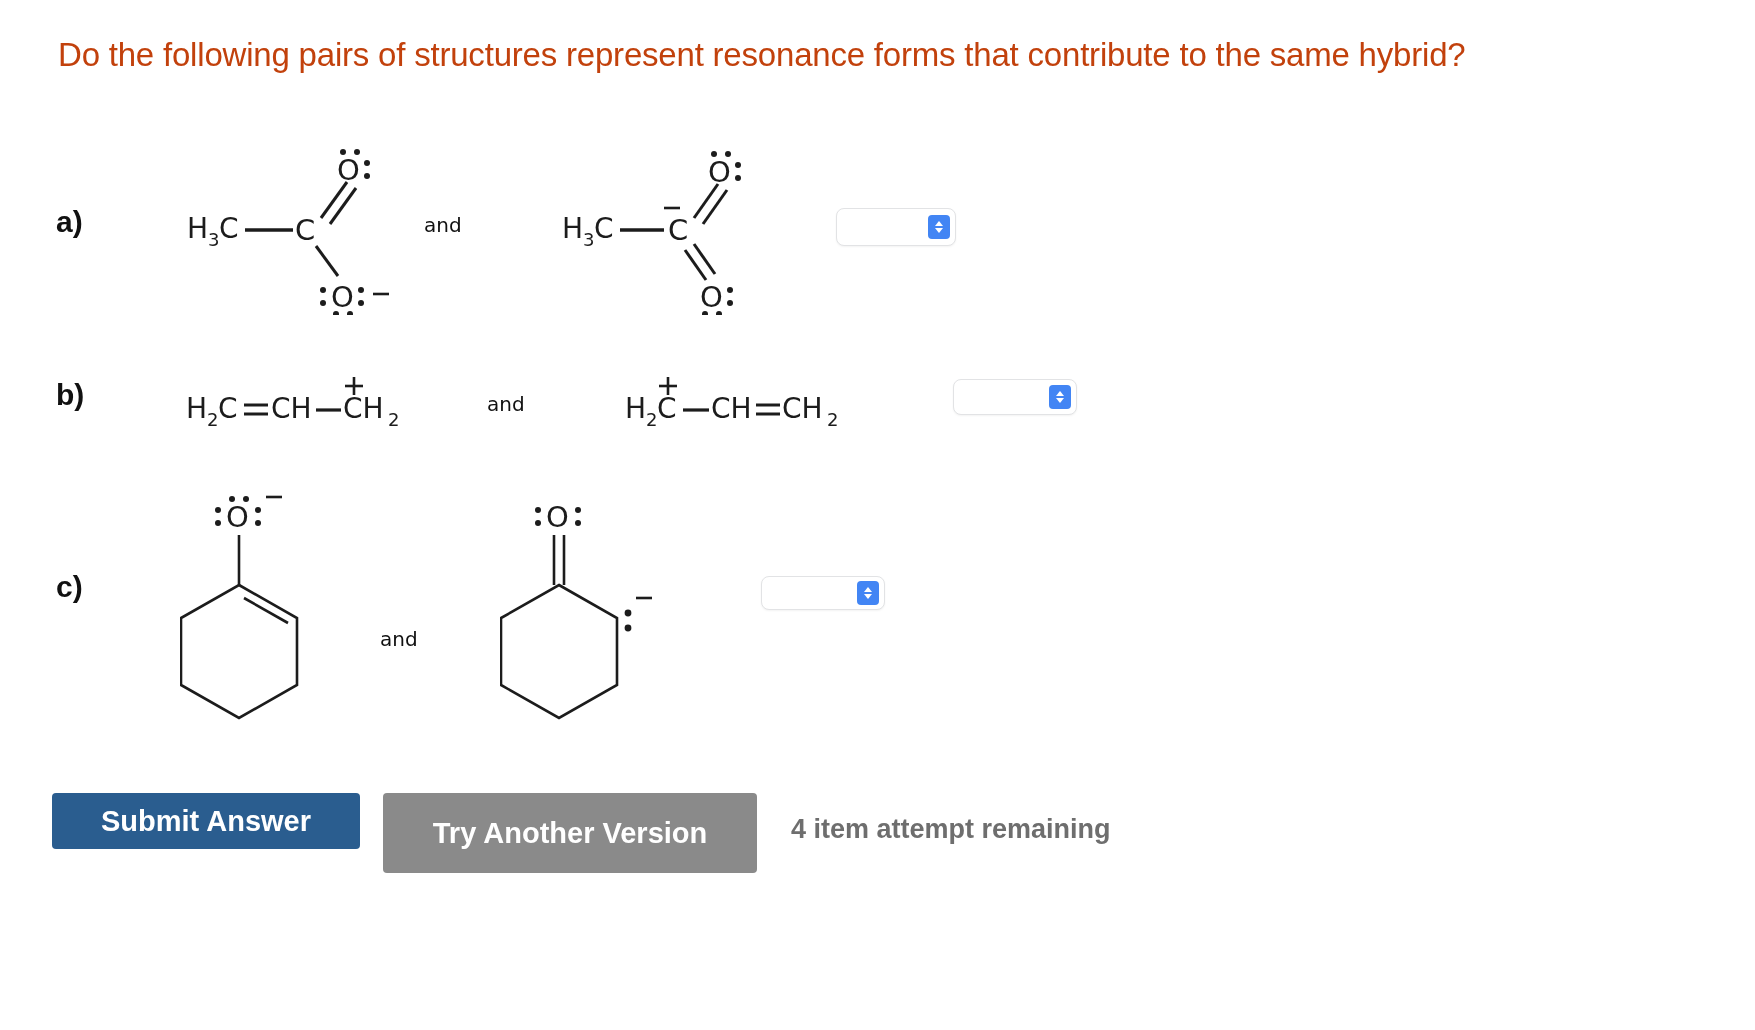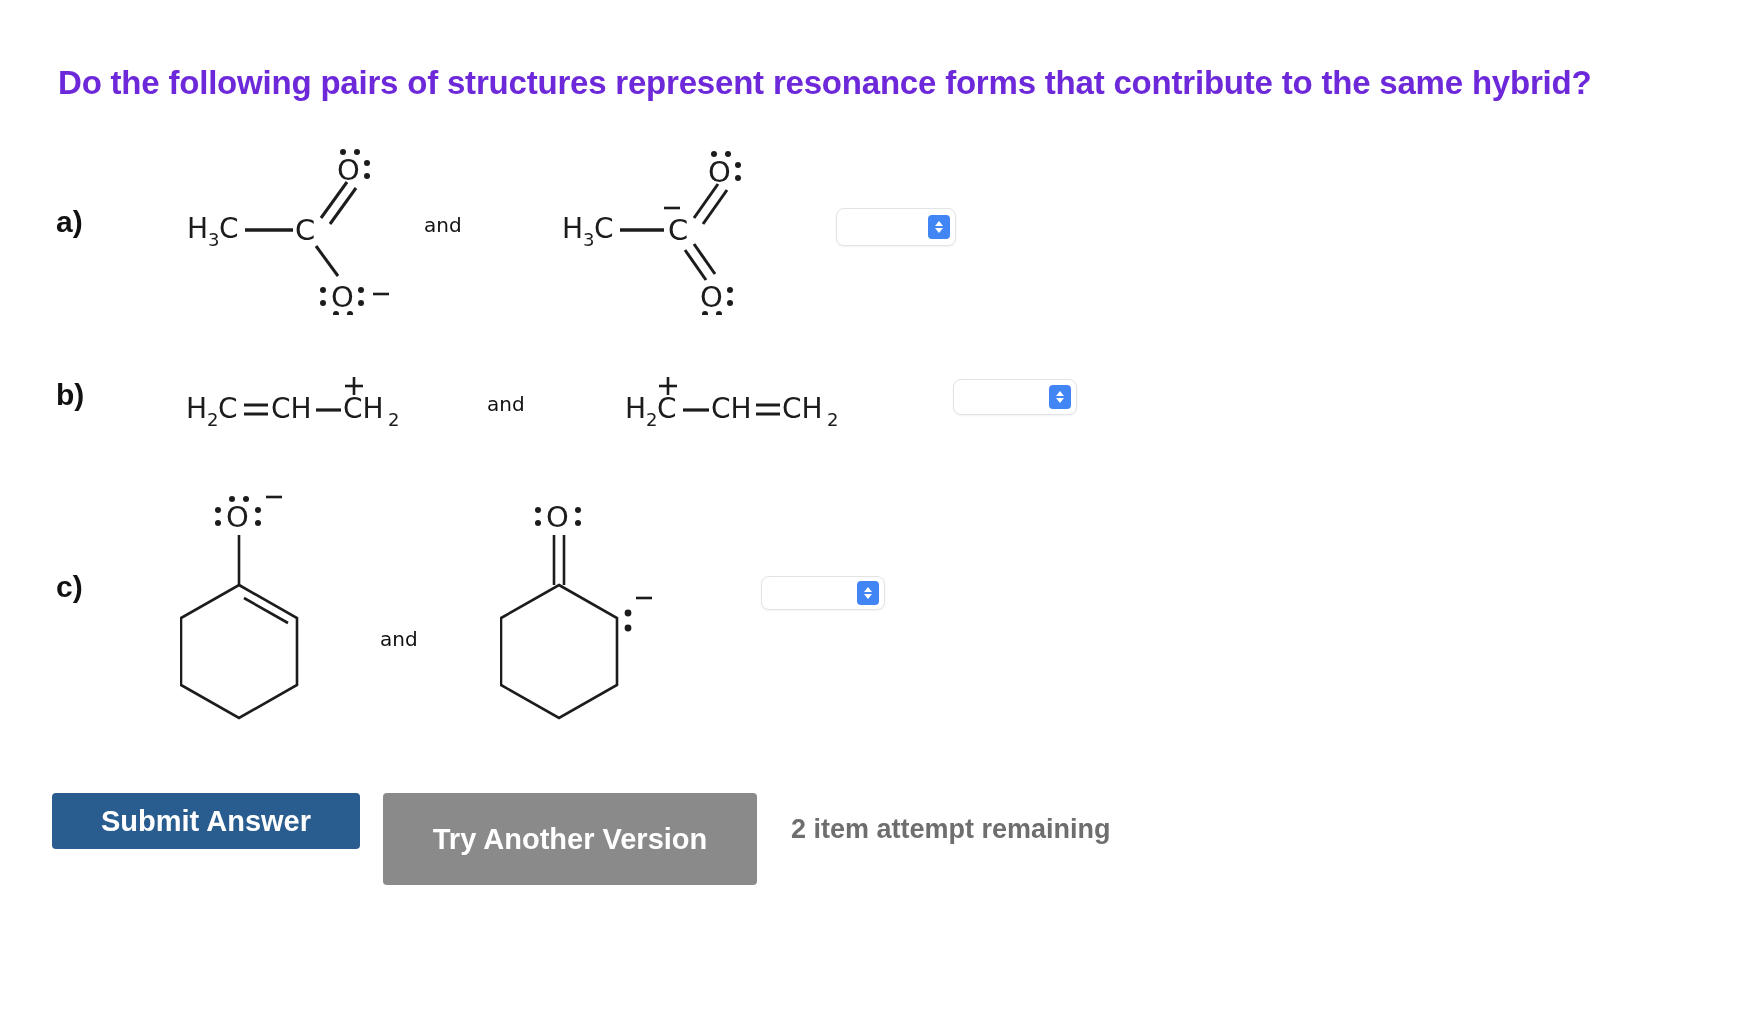--- a/index.html
+++ b/index.html
@@ -10,25 +10,24 @@
     font-family: "Liberation Sans", sans-serif;
     overflow: hidden;
   }
   .page { position: relative; width: 1755px; height: 1030px; background:#fff; }
 
   
   .prompt {
     position: absolute;
     left: 58px; top: 36px;
     font-size: 33px;
-    color: #6d28d9;
-    font-weight: 700;
+    color: #c2410c;
+    font-weight: 400;
     letter-spacing: -0.2px;
     white-space: nowrap;
-    margin-top: 28px;
   }
 
   
   .part-label {
     position: absolute;
     font-size: 30px;
     font-weight: bold;
     color: #111;
   }
   #label-a { left: 56px; top: 205px; }
@@ -101,21 +100,21 @@
     justify-content: center;
   }
   #btn-submit {
     left: 52px; top: 793px;
     width: 308px; height: 56px;
     background: #2a5d8f;
     font-size: 29px;
   }
   #btn-another {
     left: 383px; top: 793px;
-    width: 374px; height: 92px;
+    width: 374px; height: 80px;
     background: #8a8a8a;
     font-size: 29px;
   }
   #attempts {
     position: absolute;
     left: 791px; top: 814px;
     font-size: 27px;
     font-weight: bold;
     color: #6e6e6e;
   }
@@ -314,15 +313,15 @@
     <div class="dd-btn">
       <svg width="12" height="16" viewBox="0 0 12 16">
         <path d="M6 2 L10 7 L2 7 Z" fill="#ffffff"></path>
         <path d="M6 14 L2 9 L10 9 Z" fill="#ffffff"></path>
       </svg>
     </div>
   </div>
 
   <button class="btn" id="btn-submit">Submit Answer</button>
   <button class="btn" id="btn-another">Try Another Version</button>
-  <div id="attempts">2 item attempt remaining</div>
+  <div id="attempts">4 item attempt remaining</div>
 
 </div>
 
 </body></html>

